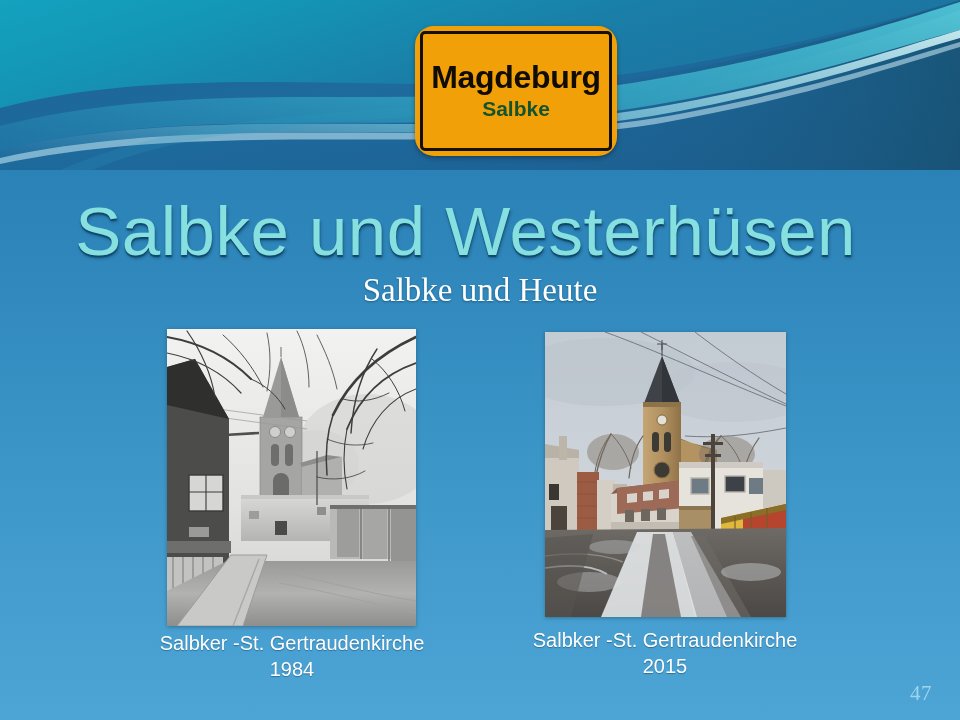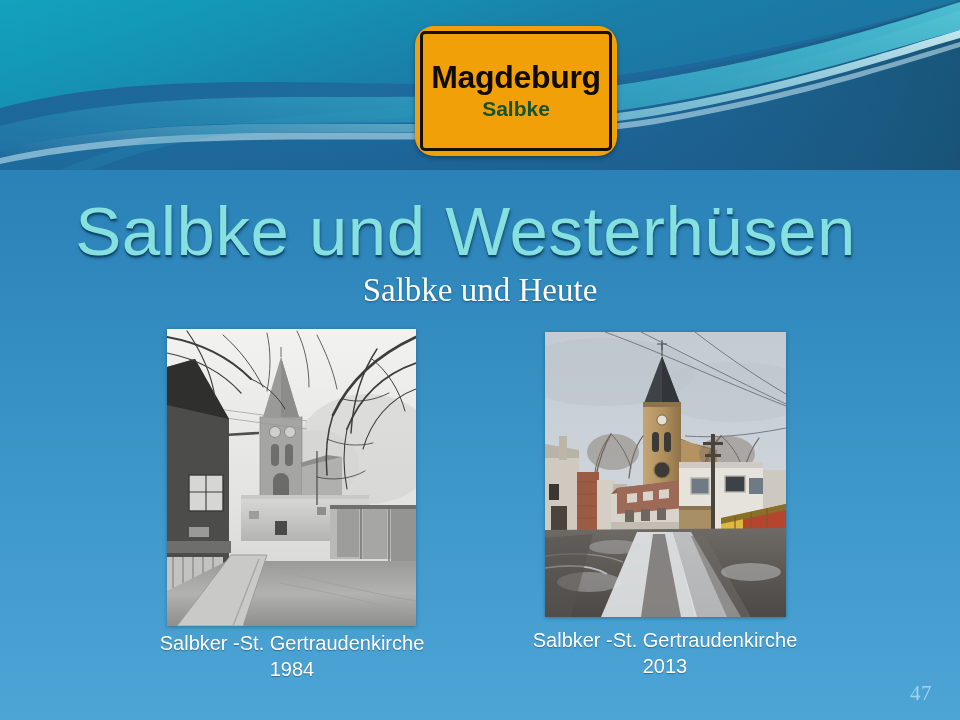--- a/index.html
+++ b/index.html
@@ -429,18 +429,18 @@
     </svg>
   </div>
 
   <div class="caption" id="caption-1">
     <span class="caption-line">Salbker -St. Gertraudenkirche</span>
     <span class="caption-line">1984</span>
   </div>
 
   <div class="caption" id="caption-2">
     <span class="caption-line">Salbker -St. Gertraudenkirche</span>
-    <span class="caption-line">2013</span>
+    <span class="caption-line">2015</span>
   </div>
 
   <div class="page-number">47</div>
 
 </div>
 
 </body></html>

